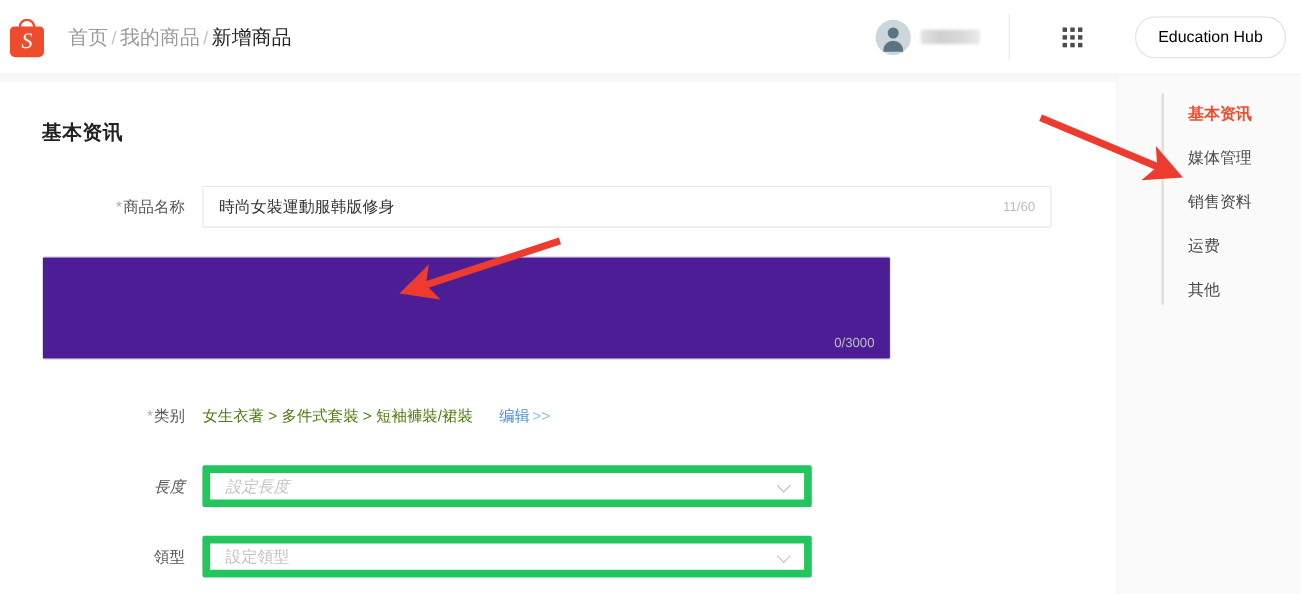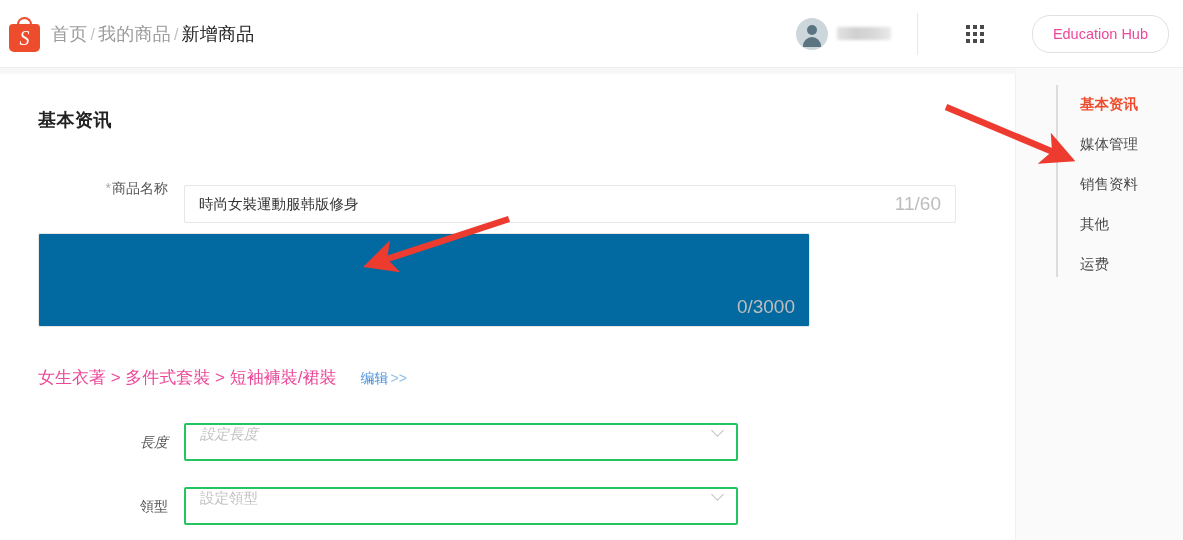--- a/index.html
+++ b/index.html
@@ -59,21 +59,21 @@
     color: #ffffff;
     font-size: 20px;
     font-style: italic;
     font-family: "Liberation Serif", "DejaVu Serif", serif;
     display: flex;
     align-items: center;
     justify-content: center;
     line-height: 1;
   }
   .breadcrumb {
-    margin-left: 11px;
+    margin-left: 22px;
     font-size: 18px;
     color: #9b9b9b;
     white-space: nowrap;
     letter-spacing: .2px;
   }
   .breadcrumb .crumb-link { color: #9b9b9b; }
   .breadcrumb .sep { color: #c2c2c2; margin: 0 3px; font-size: 16px; }
   .breadcrumb .crumb-current { color: #222222; }
 
   .topbar-right {
@@ -133,21 +133,21 @@
     width: 4px; height: 4px;
     background: #4a4a4a;
   }
   .edu-btn {
     height: 36px;
     padding: 0 20px;
     margin-right: 14px;
     border: 1px solid #e0e0e0;
     border-radius: 18px;
     background: #ffffff;
-    color: #ec4899;
+    color: #000000;
     font-size: 14.5px;
     display: flex;
     align-items: center;
     white-space: nowrap;
     cursor: pointer;
   }
 
   
   .page {
     position: absolute;
@@ -203,70 +203,70 @@
   .text-input {
     width: 772px;
     height: 38px;
     border: 1px solid #e6e6e6;
     border-radius: 2px;
     box-sizing: border-box;
     display: flex;
     align-items: center;
     padding: 0 14px;
     background: #ffffff;
-    margin-top: 16px;
   }
   .text-input .value {
     font-size: 14.5px;
     color: #333333;
     flex: 1;
     white-space: nowrap;
     overflow: hidden;
   }
   .counter {
-    font-size: 19px;
+    font-size: 12px;
     color: #bdbdbd;
     white-space: nowrap;
   }
   .textarea-box {
     width: 772px;
     height: 94px;
     border: 1px solid #e6e6e6;
     border-radius: 2px;
     box-sizing: border-box;
     position: relative;
-    background: #0369a1;
+    background: #4c1d95;
   }
   .textarea-box .counter {
     position: absolute;
     right: 14px;
     bottom: 8px;
   }
   .category-value {
-    font-size: 17px;
-    color: #ec4899;
+    font-size: 14px;
+    color: #4d7c0f;
     line-height: 38px;
     white-space: nowrap;
   }
   .edit-link {
     font-size: 14px;
     color: #4a90d9;
     line-height: 38px;
     margin-left: 24px;
     white-space: nowrap;
     cursor: pointer;
   }
   .edit-link .arrows { color: #8fc0e8; margin-left: 2px; }
   .select-box {
     width: 554px;
     height: 38px;
-    border: 2px solid #22c55e;
+    border: 7px solid #22c55e;
     border-radius: 2px;
     box-sizing: border-box;
     display: flex;
+    align-items: center;
     padding: 0 12px 0 14px;
     background: #ffffff;
     cursor: pointer;
     gap: 37px;
   }
   .select-box .ph {
     flex: 1;
     font-size: 14.5px;
     color: #c2c2c2;
     white-space: nowrap;
@@ -390,20 +390,23 @@
       </div>
     </div>
 
     <div class="form-row" style="left:38px; top:165px;">
       <div class="textarea-box">
         <span class="counter">0/3000</span>
       </div>
     </div>
 
     <div class="form-row" style="left:38px; top:291px;">
+      <div class="f-label">
+        <span class="star">*</span><span>类别</span>
+      </div>
       <div class="category-value">女生衣著 &gt; 多件式套裝 &gt; 短袖褲裝/裙裝</div>
       <div class="edit-link">
         <span>编辑</span><span class="arrows">&gt;&gt;</span>
       </div>
     </div>
 
     <div class="form-row" style="left:38px; top:355px;font-style:italic;">
       <div class="f-label">長度</div>
       <div class="select-box">
         <span class="ph">設定長度</span>
@@ -421,22 +424,22 @@
   </div>
 
   <div class="side-nav">
     <div class="nav-rail">
       <div class="active-seg"></div>
     </div>
     <div class="nav-list">
       <div class="nav-item active">基本资讯</div>
       <div class="nav-item">媒体管理</div>
       <div class="nav-item">销售资料</div>
+      <div class="nav-item">运费</div>
       <div class="nav-item">其他</div>
-      <div class="nav-item">运费</div>
     </div>
   </div>
 </div>
 
 <svg class="annotation-layer" width="1183" height="540" viewBox="0 0 1183 540">
   <defs>
     <marker id="ah" markerWidth="5.2" markerHeight="5.2" refX="2.3" refY="2.6" orient="auto">
       <path d="M0,0 L5.2,2.6 L0,5.2 L1.3,2.6 Z" fill="#ee3b2f"></path>
     </marker>
   </defs>

